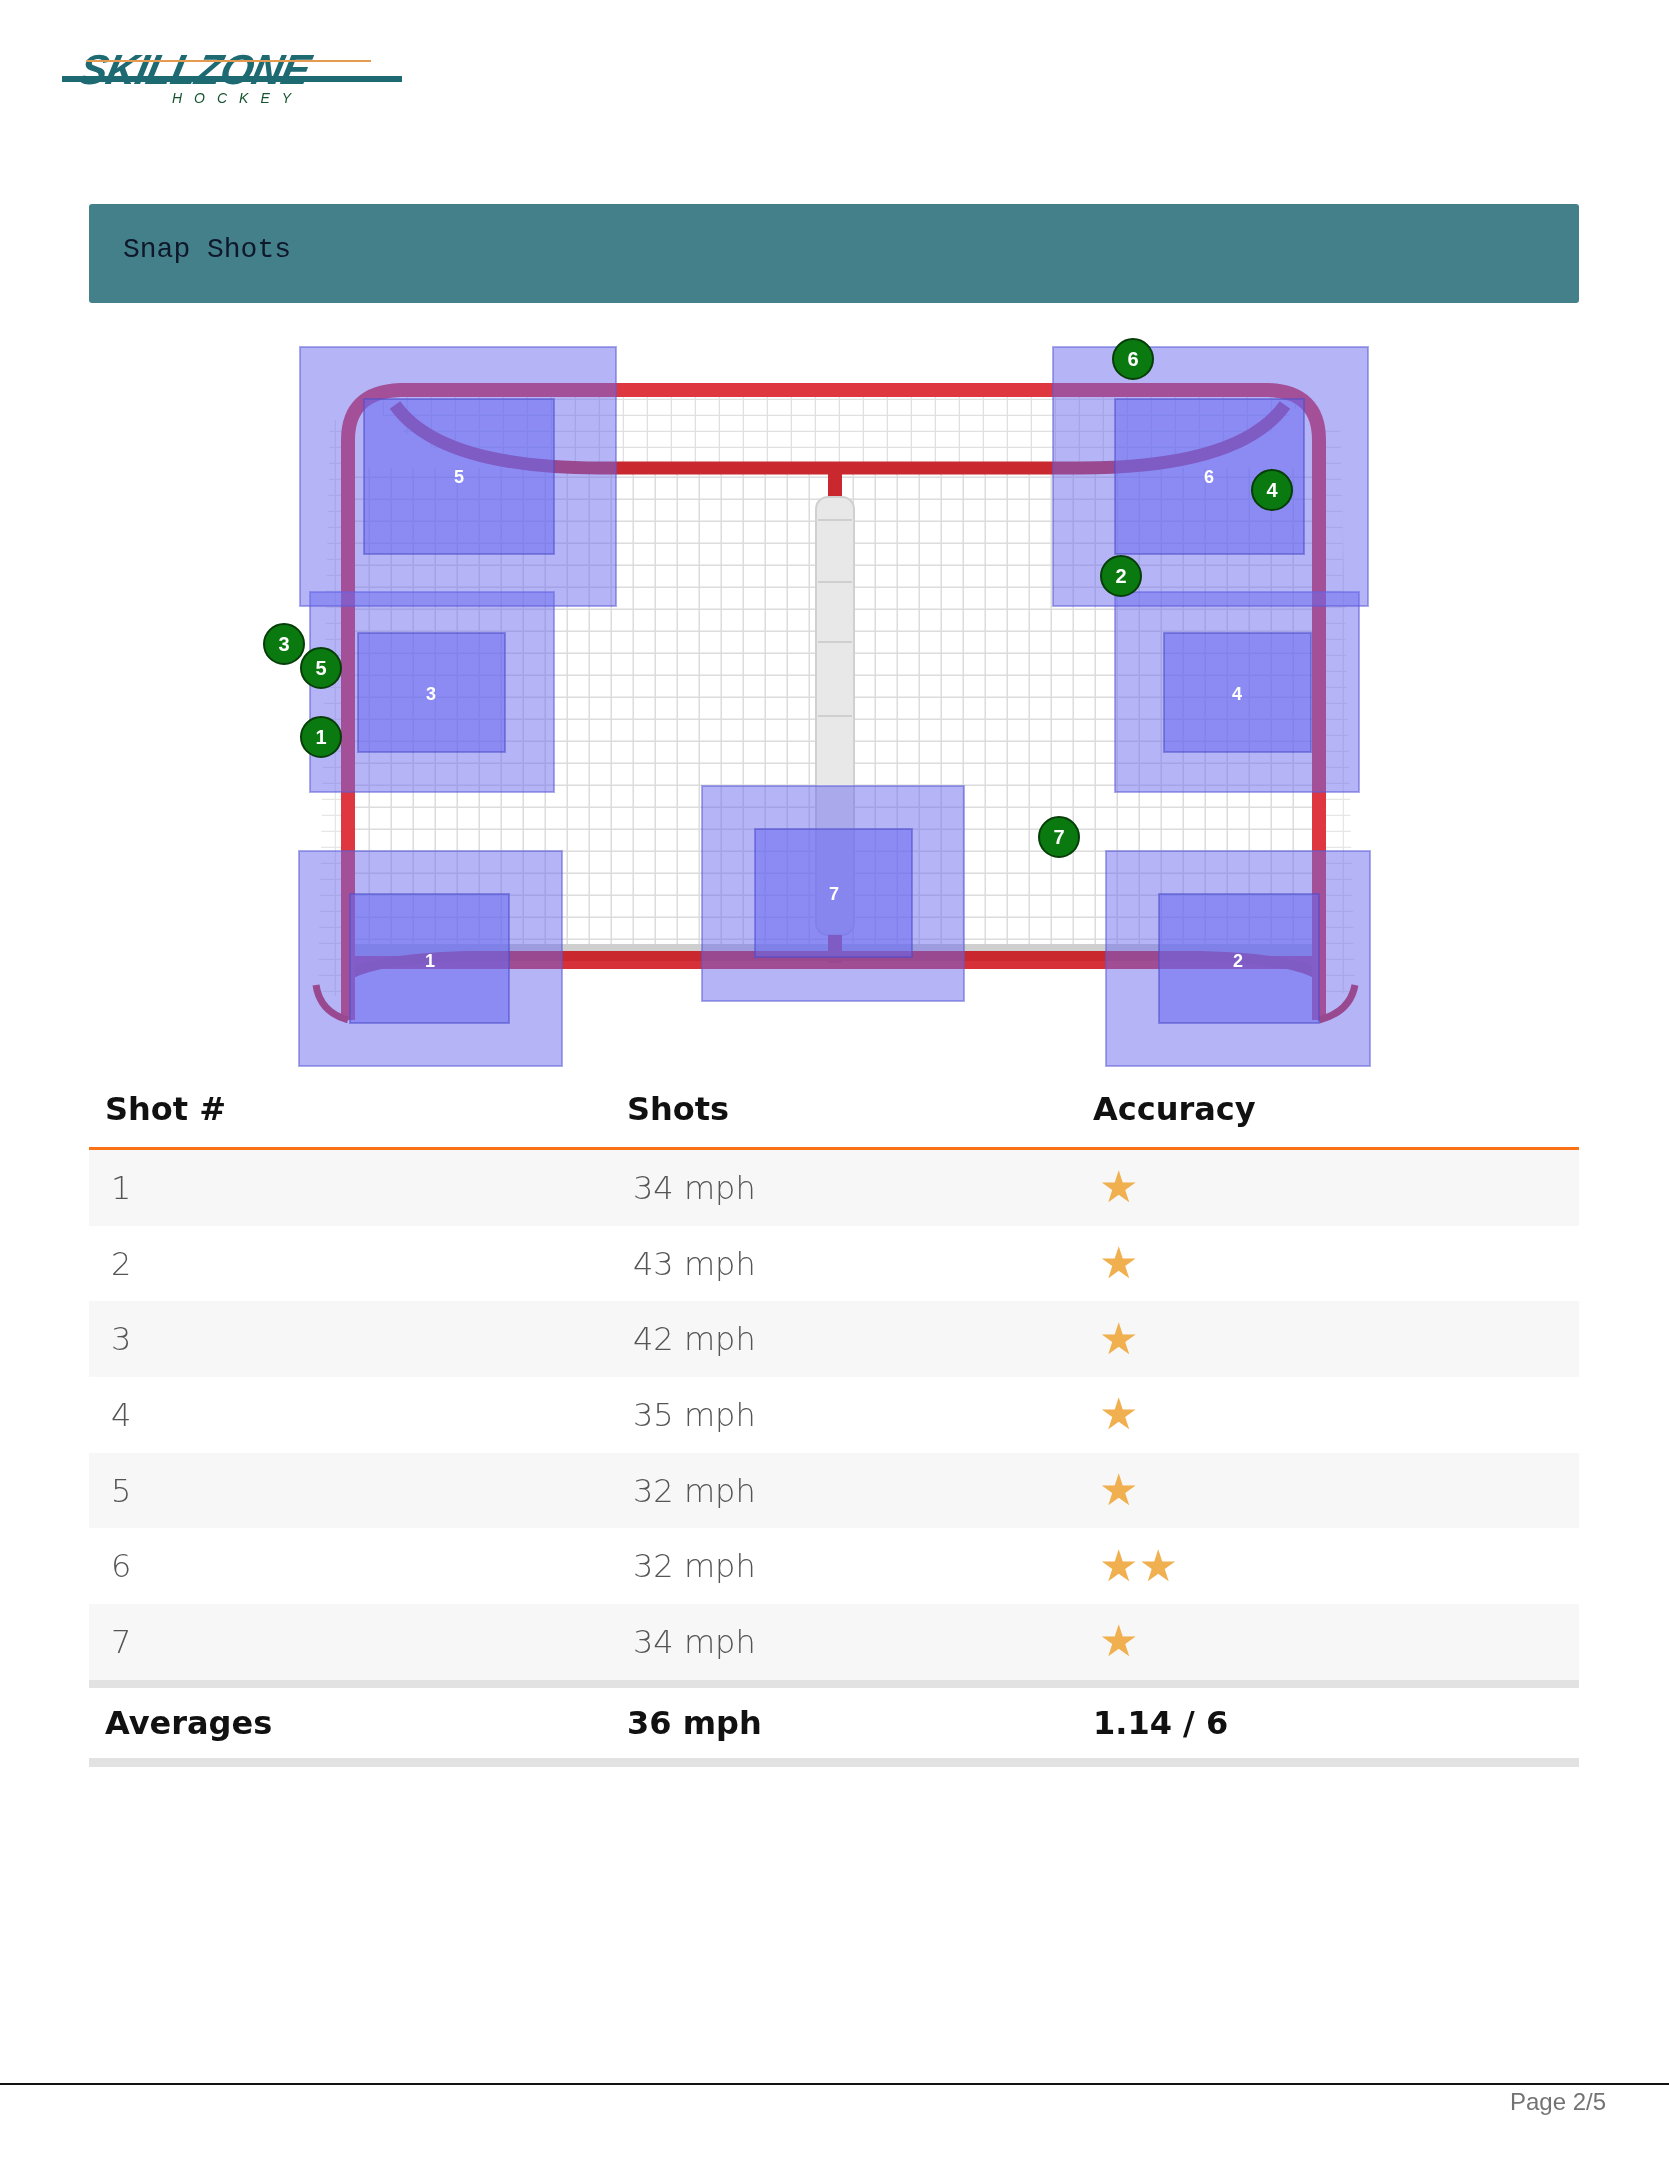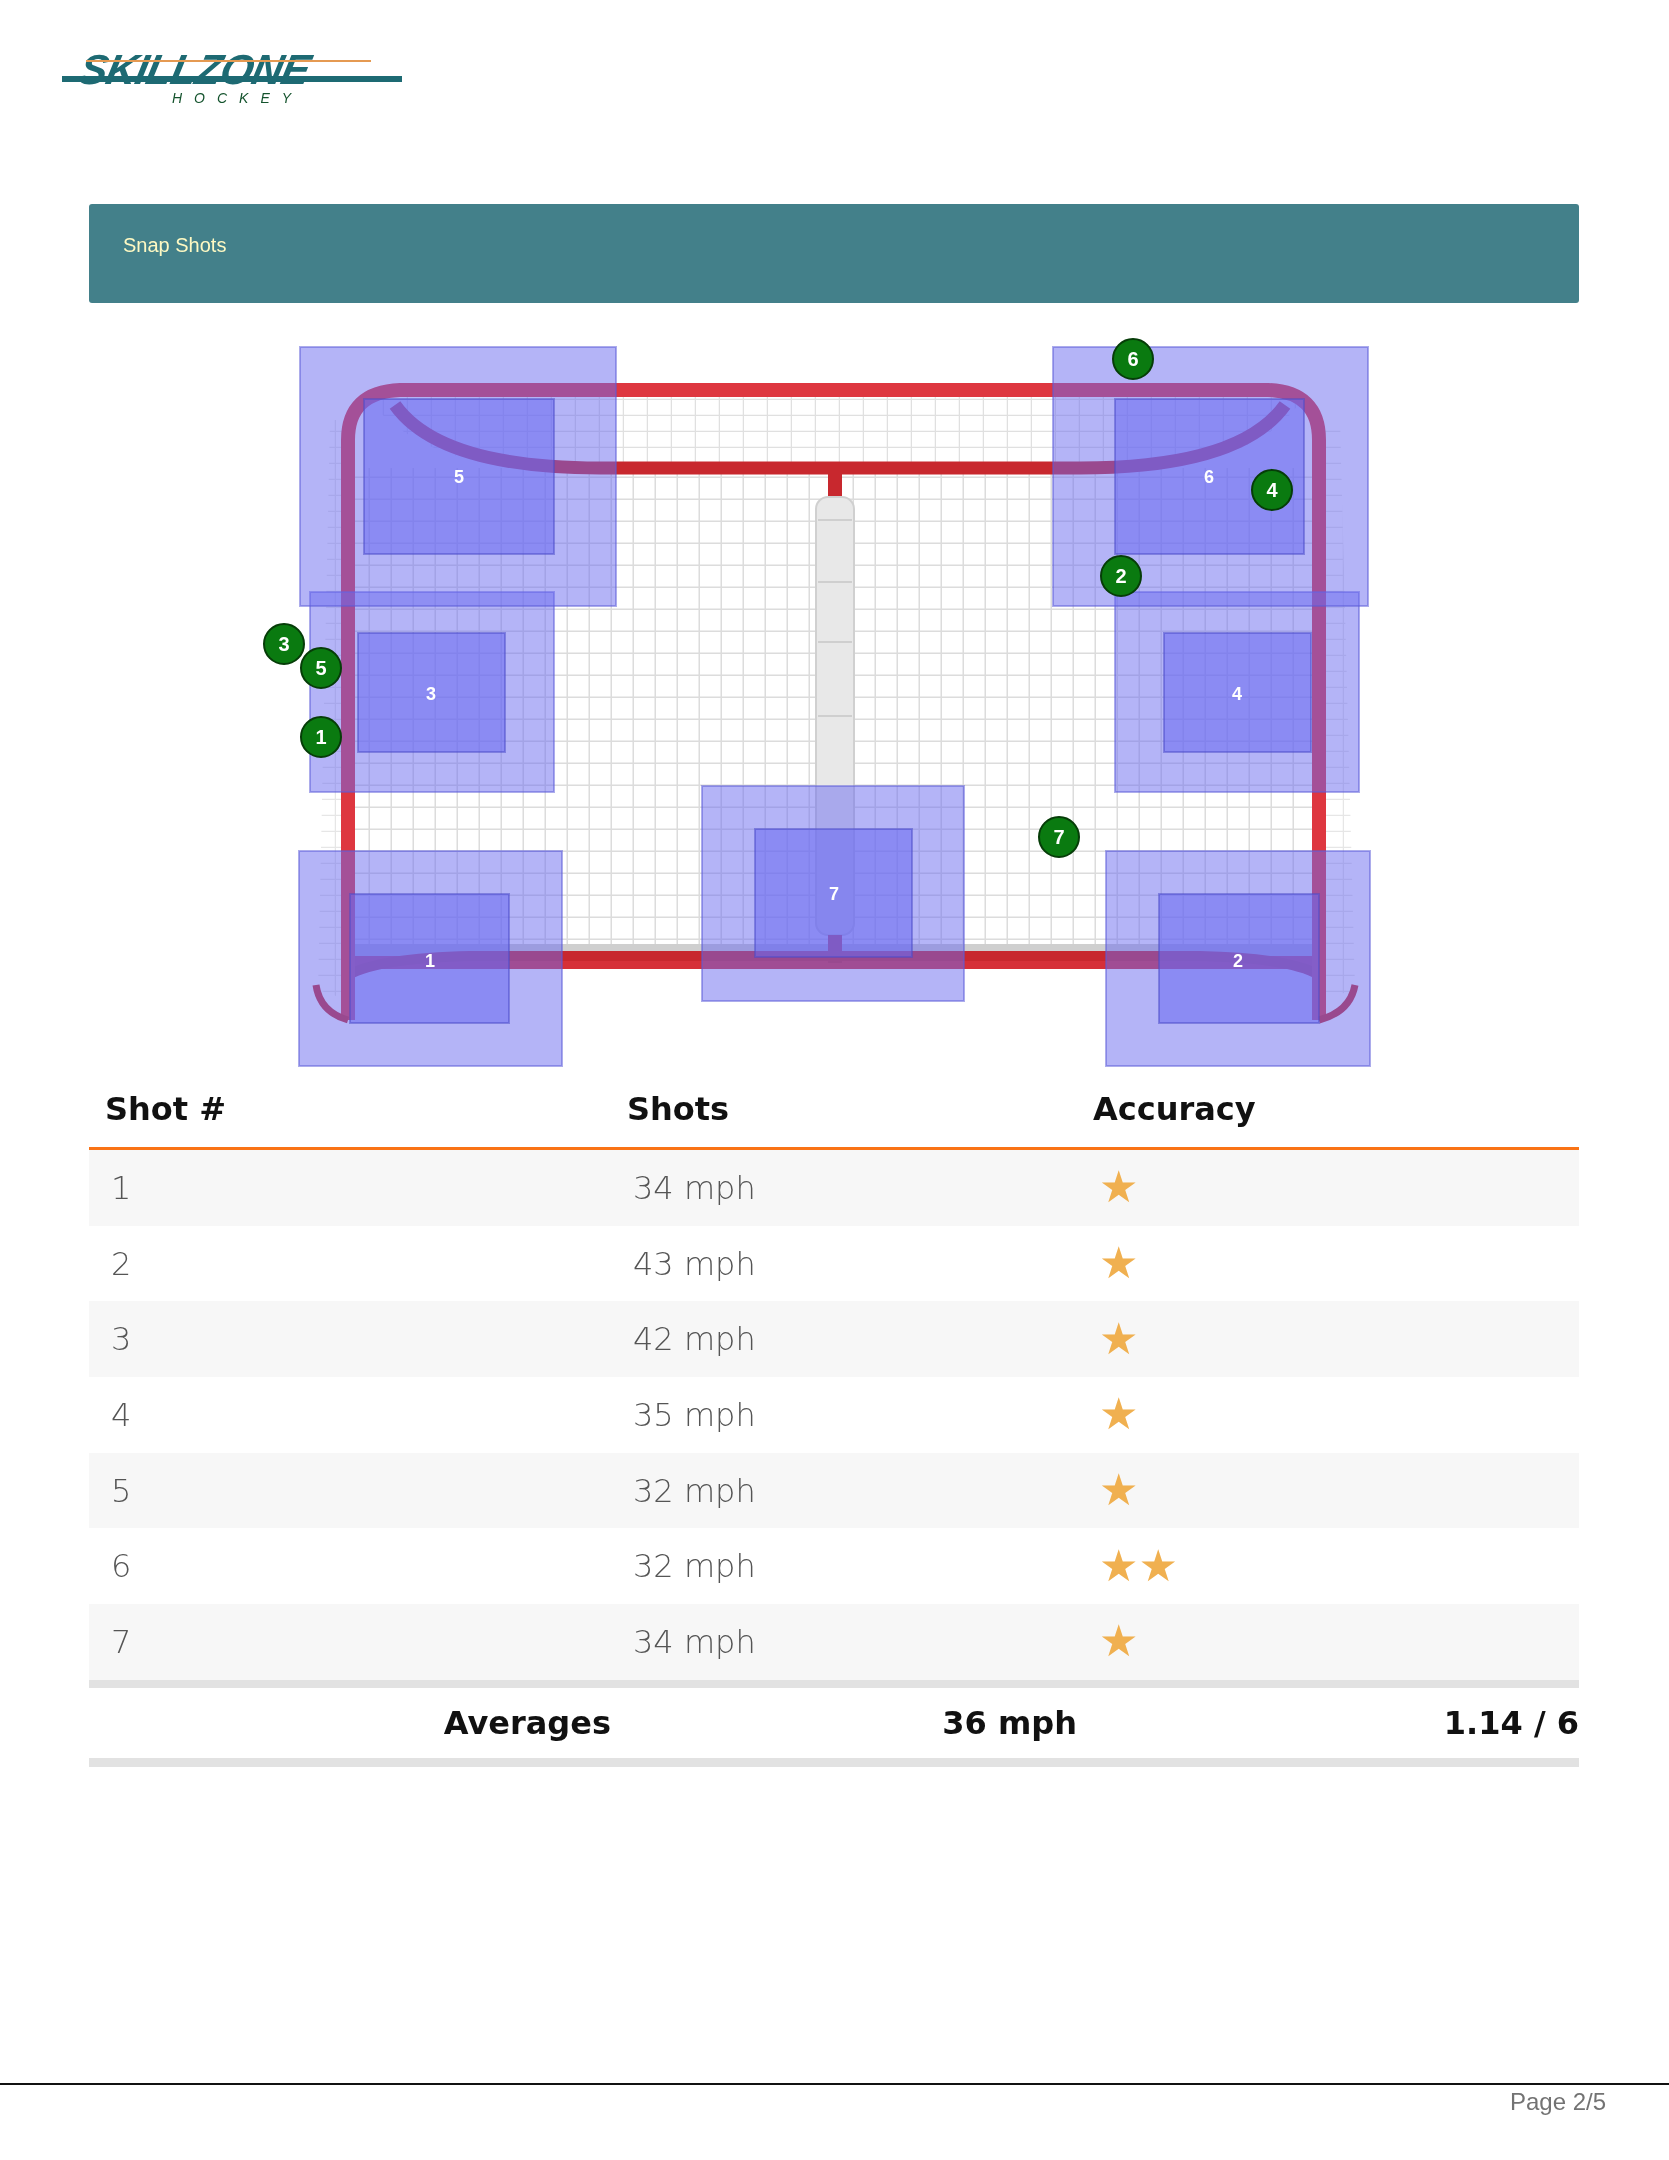--- a/index.html
+++ b/index.html
@@ -8,35 +8,35 @@
   .logo { position: absolute; left: 62px; top: 48px; width: 345px; height: 60px; }
   .logo-word { position: absolute; left: 18px; top: 0; font-family: "Liberation Sans", sans-serif;
                font-weight: bold; font-style: italic; font-size: 42px; letter-spacing: -1px;
                color: #1d6a73; line-height: 44px; transform: skewX(-12deg); }
   .logo-bar { position: absolute; left: 0; top: 28px; width: 340px; height: 6px; background: #1d6a73; }
   .logo-stripe { position: absolute; left: 24px; top: 12px; width: 285px; height: 2px; background: #e59a52; }
   .logo-sub { position: absolute; left: 110px; top: 42px; font-family: "Liberation Sans", sans-serif;
               font-style: italic; font-size: 14px; letter-spacing: 12px; color: #14532d; }
   .section-header { position: absolute; left: 89px; top: 204px; width: 1490px; height: 99px;
                     background: #43808a; border-radius: 3px; box-sizing: border-box; }
-  .section-title { position: absolute; left: 34px; top: 30px; font-size: 20px; color: #fef9c3;
-                   font-family: Liberation Sans, sans-serif; }
+  .section-title { position: absolute; left: 34px; top: 30px; font-size: 28px; color: #0f172a;
+                   font-family: Liberation Mono, monospace; }
   .goal-svg { position: absolute; left: 0; top: 0; }
   .zone-label { font-family: "Liberation Sans", sans-serif; font-weight: bold; font-size: 18px; fill: #fff; }
   .marker-label { font-family: "Liberation Sans", sans-serif; font-weight: bold; font-size: 20px; fill: #fff; }
   table.shots { position: absolute; left: 89px; top: 1070px; width: 1490px; border-collapse: collapse; }
   .shots th { text-align: left; font-weight: bold; font-size: 32px; color: #111; height: 77px;
               vertical-align: middle; padding: 0 0 0 16px; font-family: "DejaVu Sans", sans-serif; }
   .shots thead tr { border-bottom: 3px solid #f97316; }
   .shots td { font-size: 32px; color: #555; height: 75.7px; padding: 0 0 0 22px; vertical-align: middle;
               font-family: "DejaVu Sans", sans-serif; font-weight: 300; }
   .shots tbody tr:nth-child(odd) { background: #f7f7f7; }
   .shots tbody tr:nth-child(even) { background: #ffffff; }
   .shots tbody tr:last-child { border-bottom: 8px solid #e2e2e2; }
-  .shots tfoot tr { border-bottom: 9px solid #e2e2e2; text-align: right; }
+  .shots tfoot tr { border-bottom: 9px solid #e2e2e2; }
   .shots tfoot td { font-weight: bold; color: #111; height: 70px; padding-left: 16px; }
   .col1 { width: 506px; }
   .col2 { width: 450px; }
   .star { color: #f0b050; font-size: 44px; line-height: 1; margin-right: -2px; }
   .footer-line { position: absolute; left: 0; top: 2083px; width: 1669px; height: 2px; background: #111; }
   .page-num { position: absolute; left: 1510px; top: 2088px; font-family: "Liberation Sans", sans-serif;
               font-size: 24px; color: #737373; }
 </style>
 </head>
 <body>

